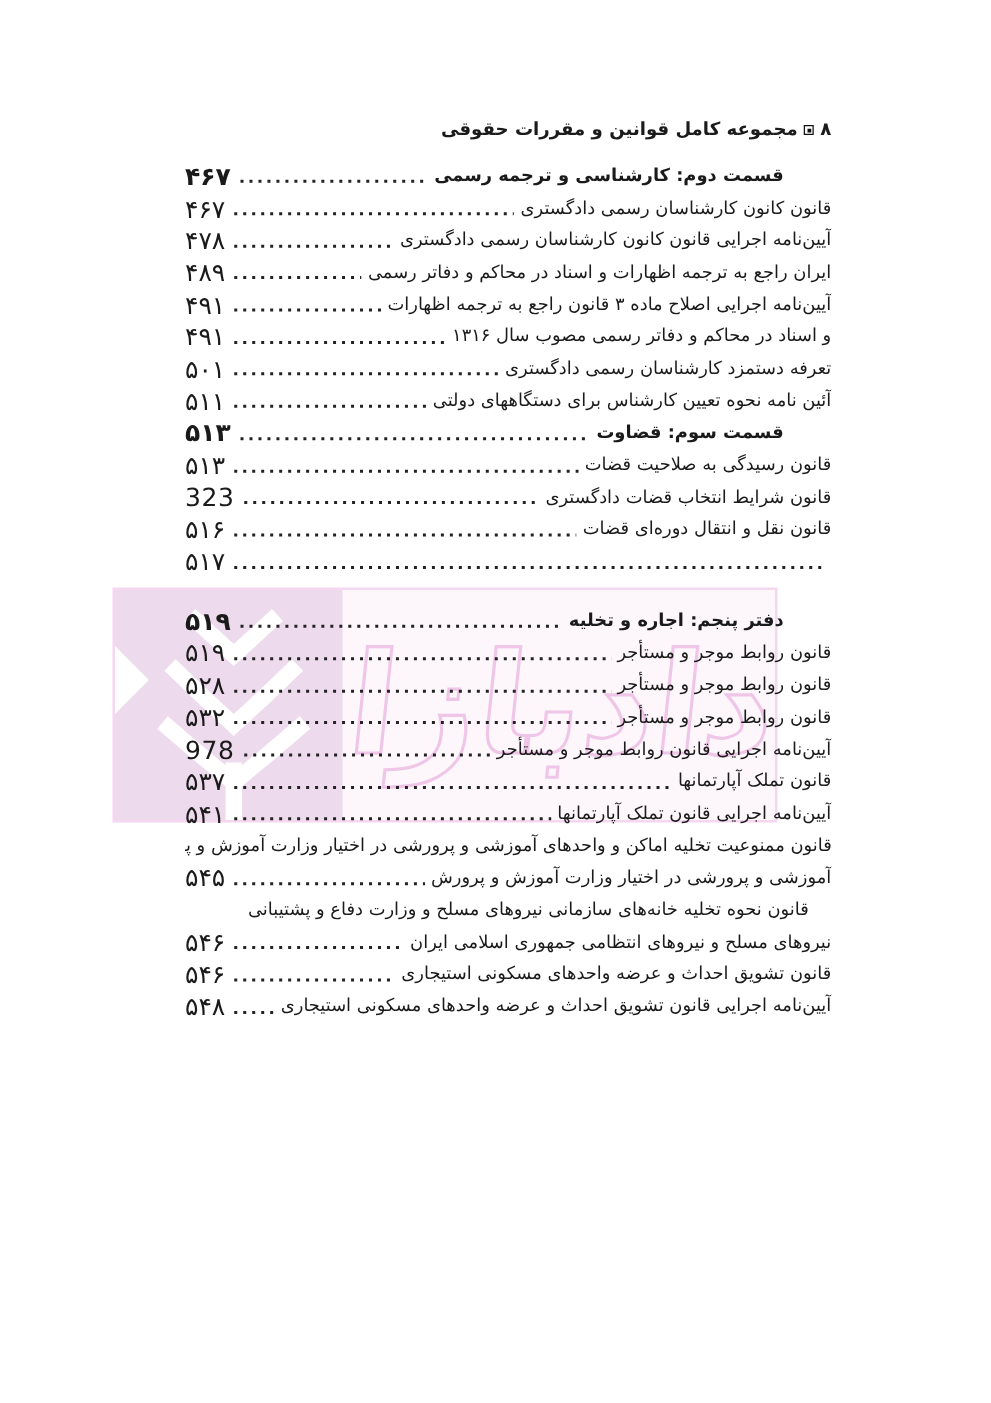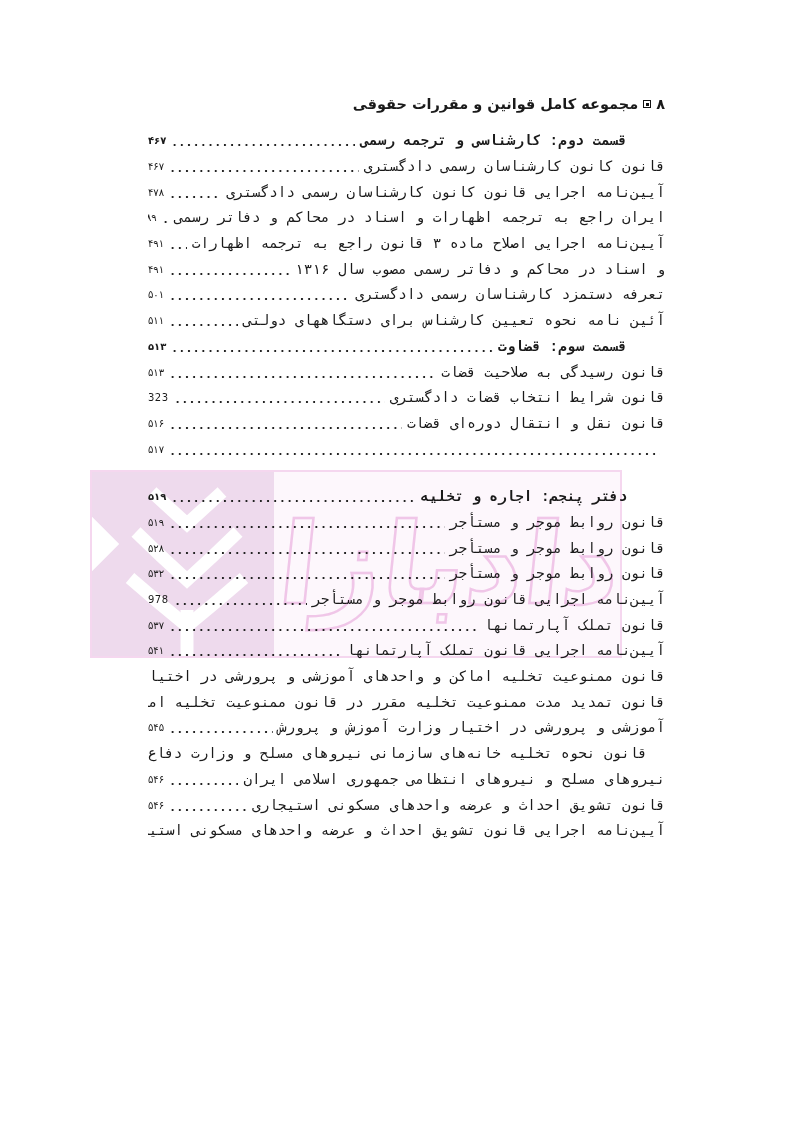--- a/index.html
+++ b/index.html
@@ -48,22 +48,22 @@
 
   
   .toc{
     position:absolute;top:128px;left:148px;right:128px;z-index:1;
     direction:rtl;
   }
   .row{
     display:flex;align-items:center;height:25.7px;
     font-size:14.3px;overflow:hidden;
   }
-  .row .lbl{white-space:nowrap;flex:0 0 auto;font-family:Liberation Mono, monospace;}
-  .row .pg{flex:0 0 auto;font-size:10px;letter-spacing:.5px;}
+  .row .lbl{white-space:nowrap;flex:0 0 auto;}
+  .row .pg{flex:0 0 auto;font-size:20px;letter-spacing:.5px;}
   .row .dots{
     flex:1 1 auto;height:4px;margin:0 5px;align-self:center;
     margin-top:9px;
     background-image:radial-gradient(circle,#222 1.15px,transparent 1.45px);
     background-size:7.2px 4px;background-repeat:repeat-x;background-position:left center;
     min-width:8px;
   }
   .row.bold{font-weight:bold;}
   .row.ind{padding-right:38px;}
   .row.ind2{padding-right:18px;}
@@ -195,23 +195,20 @@
       </div>
       <div class="row">
         <span class="lbl">آیین‌نامه اجرایی قانون تملک آپارتمانها</span>
         <span class="dots"></span>
         <span class="pg">۵۴۱</span>
       </div>
       <div class="row">
         <span class="lbl">قانون ممنوعیت تخلیه اماکن و واحدهای آموزشی و پرورشی در اختیار وزارت آموزش و پرورش</span>
       </div>
       <div class="row">
-        <span class="lbl">قانون تمدید مدت ممنوعیت تخلیه مقرر در قانون ممنوعیت تخلیه اماکن و واحدهای</span>
-      </div>
-      <div class="row">
         <span class="lbl">آموزشی و پرورشی در اختیار وزارت آموزش و پرورش</span>
         <span class="dots"></span>
         <span class="pg">۵۴۵</span>
       </div>
       <div class="row ind2">
         <span class="lbl">قانون نحوه تخلیه خانه‌های سازمانی نیروهای مسلح و وزارت دفاع و پشتیبانی</span>
       </div>
       <div class="row">
         <span class="lbl">نیروهای مسلح و نیروهای انتظامی جمهوری اسلامی ایران</span>
         <span class="dots"></span>

